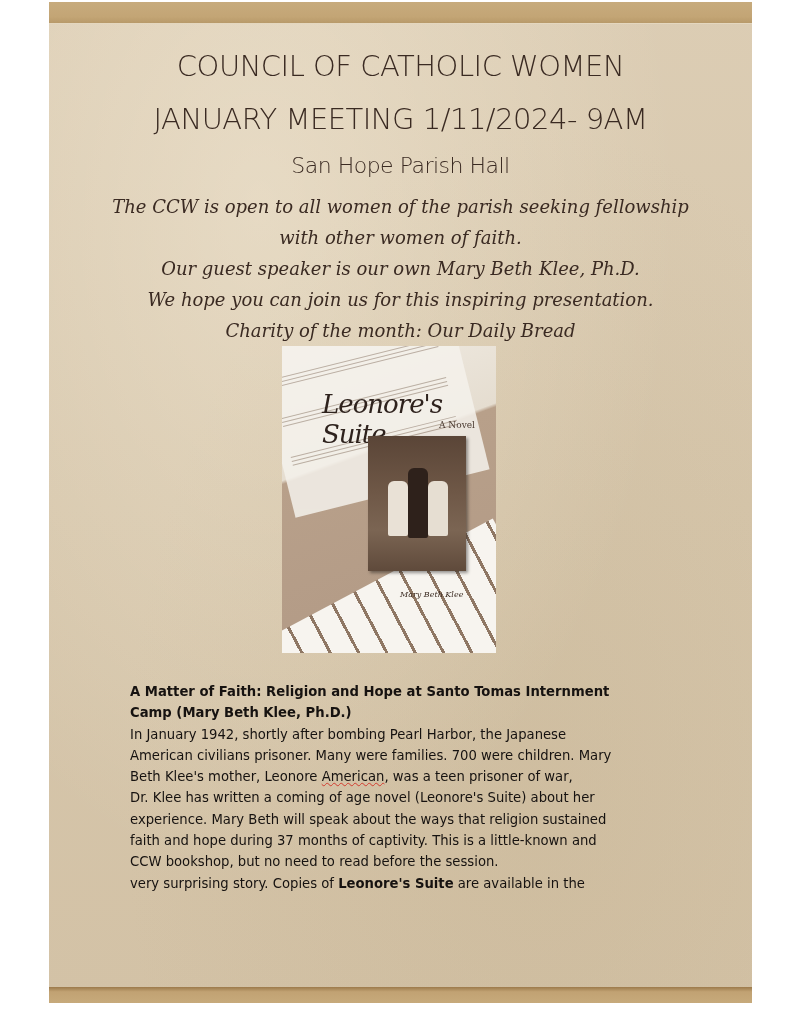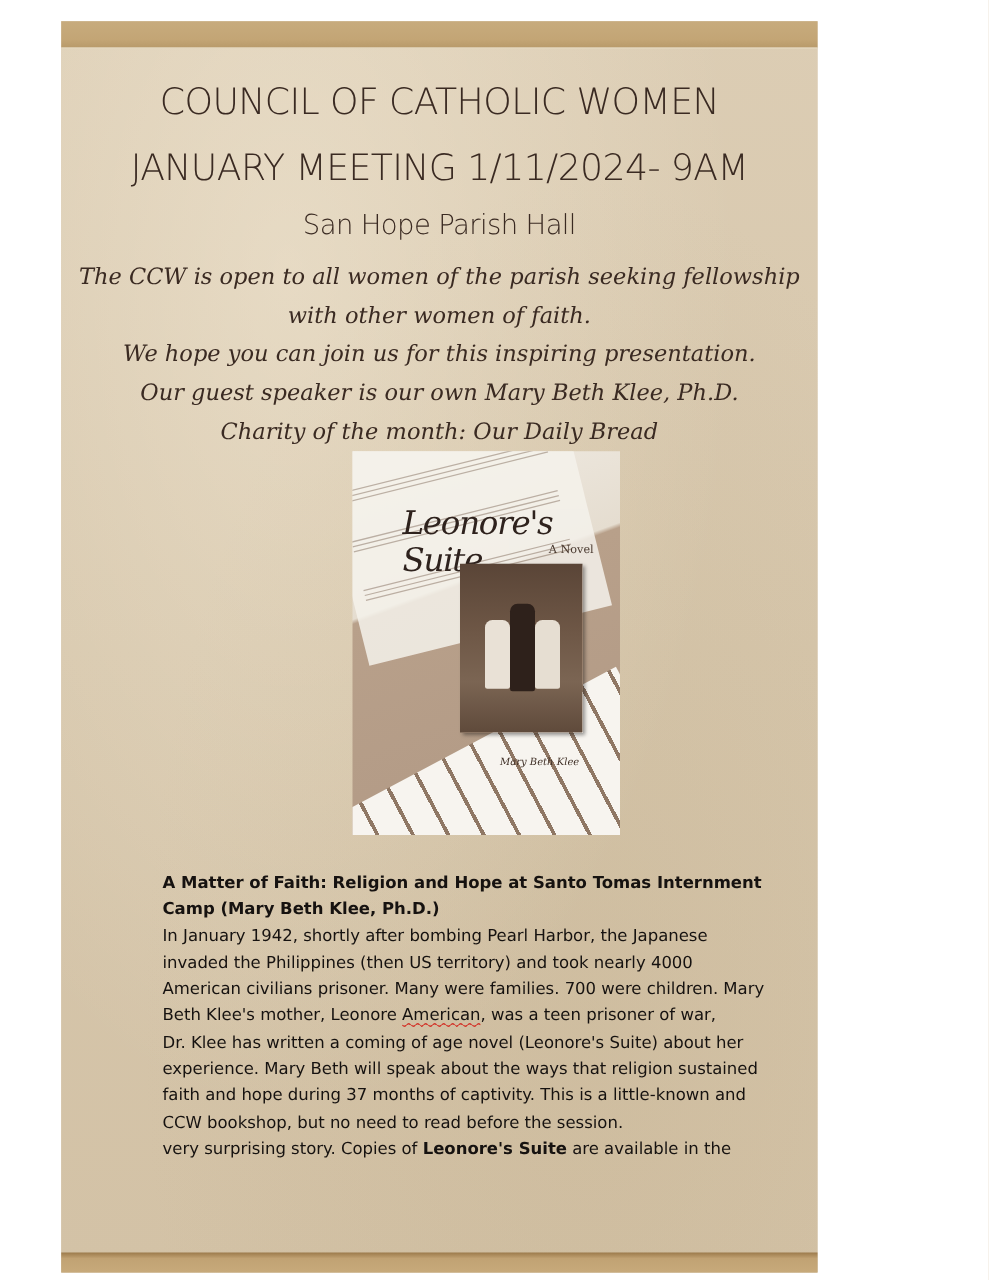--- a/index.html
+++ b/index.html
@@ -1,21 +1,21 @@
 <!DOCTYPE html>
 <html><head>
 <meta charset="utf-8">
 <style>
   html, body { margin: 0; padding: 0; }
   body {
     width: 791px; height: 1024px; background: #ffffff; position: relative; overflow: hidden;
     font-family: "DejaVu Sans", sans-serif;
   }
   .page {
-    position: absolute; left: 49px; top: 17px; width: 605px; height: 1001px;
+    position: absolute; left: 49px; top: 2px; width: 703px; height: 1001px;
     background: #d9cab1;
     background-image:
       radial-gradient(ellipse at 30% 20%, rgba(255,248,232,0.35), transparent 60%),
       radial-gradient(ellipse at 70% 80%, rgba(190,170,135,0.25), transparent 60%),
       linear-gradient(180deg, #dccdb4 0%, #d6c6ab 50%, #d3c2a6 100%);
   }
   .band-top {
     position: absolute; left: 0; top: 0; width: 100%; height: 21px;
     background: linear-gradient(180deg, #c7ab7d 0%, #c3a575 70%, #b89a6a 100%);
     border-bottom: 1px solid #e4d7bf;
@@ -84,22 +84,22 @@
 <div class="page">
   <div class="band-top"></div>
 
   <div class="title t1">COUNCIL OF CATHOLIC WOMEN</div>
   <div class="title t2">JANUARY MEETING 1/11/2024- 9AM</div>
   <div class="title venue">San Hope Parish Hall</div>
 
   <div class="intro">
     <div>The CCW is open to all women of the parish seeking fellowship</div>
     <div>with other women of faith.</div>
+    <div>Our guest speaker is our own Mary Beth Klee, Ph.D.</div>
     <div>We hope you can join us for this inspiring presentation.</div>
-    <div>Our guest speaker is our own Mary Beth Klee, Ph.D.</div>
     <div>Charity of the month: Our Daily Bread</div>
   </div>
 
   <div class="cover">
     <div class="sheet">
       <div class="staff" style="top:30px"></div>
         <div class="staff" style="top:34px"></div>
         <div class="staff" style="top:38px"></div>
       <div class="staff" style="top:70px"></div>
         <div class="staff" style="top:74px"></div>
@@ -116,21 +116,20 @@
       <div class="fig" style="left:40px;top:32px;width:20px;height:70px;background:#2e211b;"></div>
       <div class="fig" style="left:60px;top:45px;width:20px;height:55px;background:#e6ded2;"></div>
     </div>
     <div class="cover-author">Mary Beth Klee</div>
   </div>
 
   <div class="article">
     <div class="line bold">A Matter of Faith:  Religion and Hope at Santo Tomas Internment</div>
     <div class="line bold">Camp (Mary Beth Klee, Ph.D.)</div>
     <div class="line">In January 1942, shortly after bombing Pearl Harbor, the Japanese</div>
-    <div class="line">invaded the Philippines (then US territory) and took nearly 4000</div>
     <div class="line">American civilians prisoner. Many were families. 700 were children. Mary</div>
     <div class="line"><span>Beth Klee's mother, Leonore </span><span class="squiggle">American</span><span>, was a teen prisoner of war,</span></div>
     <div class="line">Dr. Klee has written a coming of age novel (Leonore's Suite) about her</div>
     <div class="line">experience. Mary Beth will speak about the ways that religion sustained</div>
     <div class="line">faith and hope during 37 months of captivity.  This is a little-known and</div>
     <div class="line">CCW bookshop, but no need to read before the session.</div>
     <div class="line"><span>very surprising story.  Copies of </span><span class="bold">Leonore's Suite</span><span> are  available in the</span></div>
   </div>
 
   <div class="band-bottom"></div>

